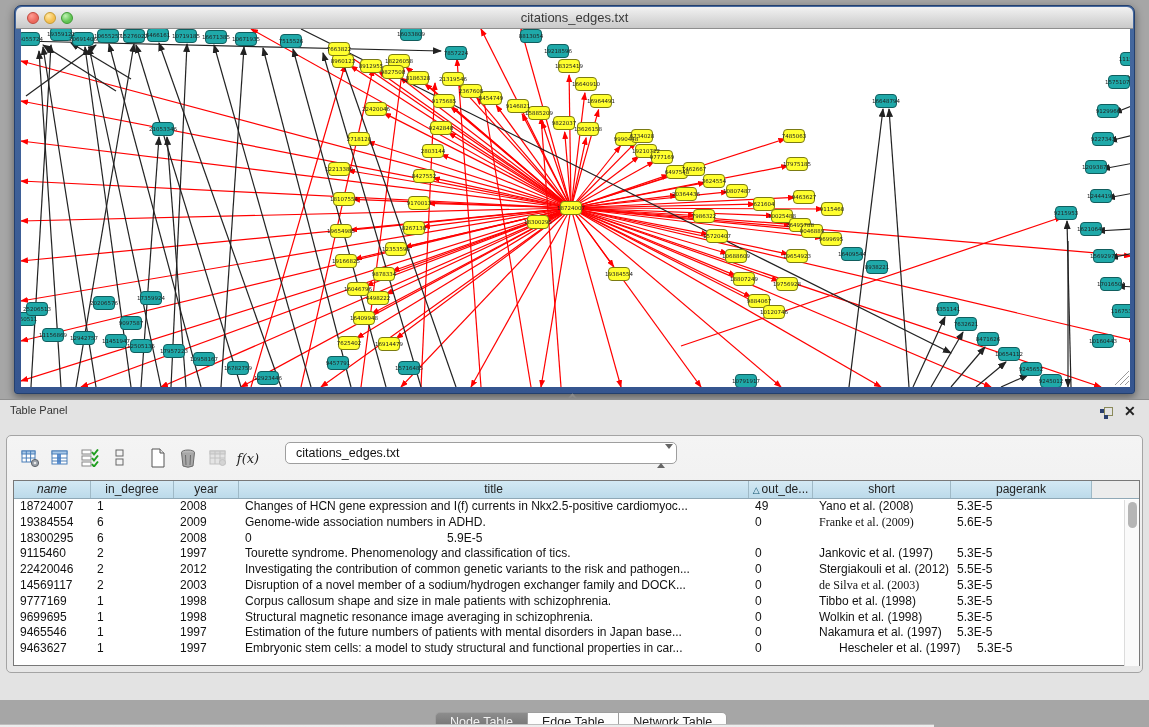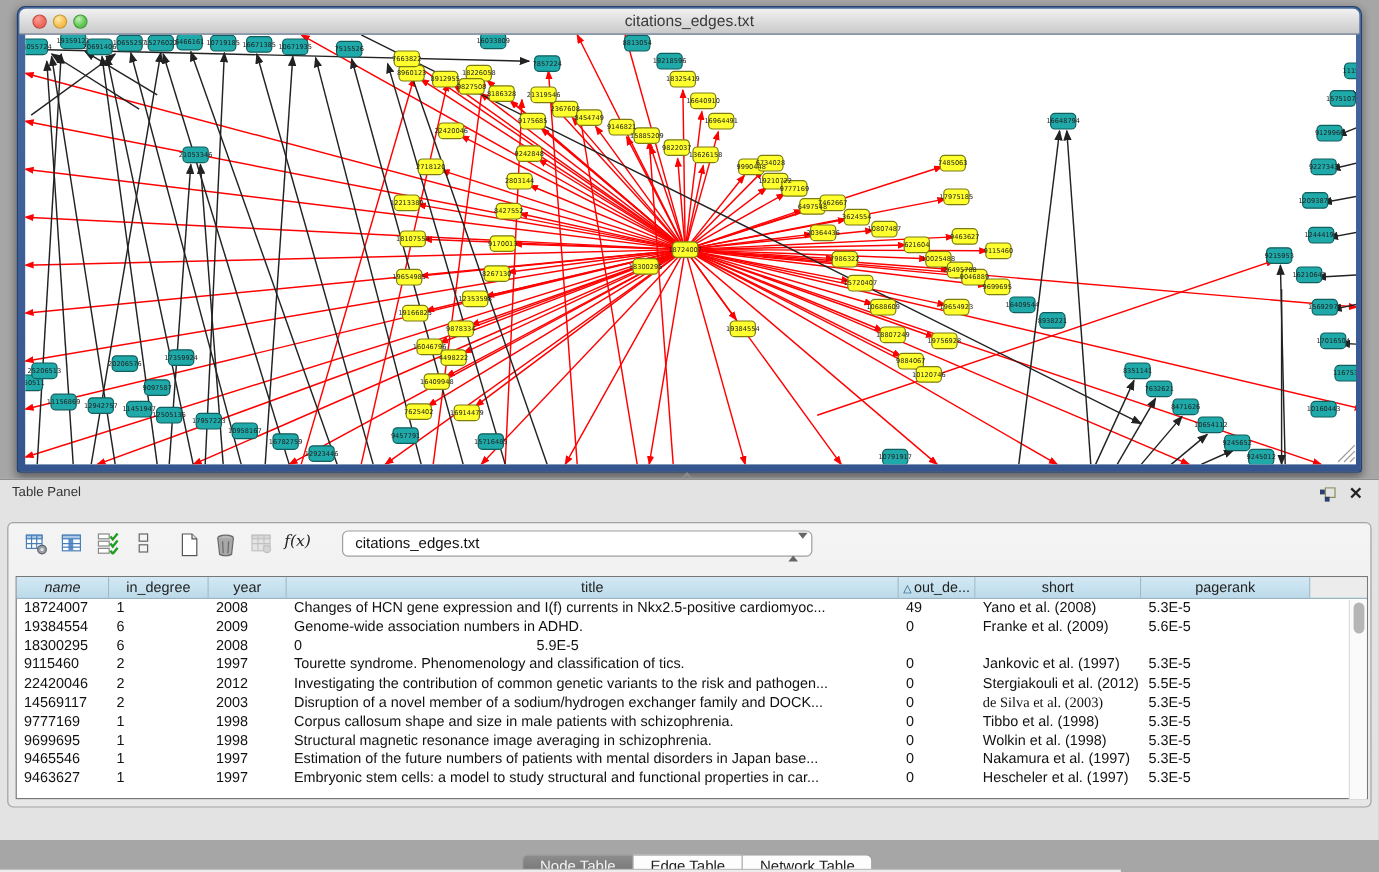--- a/index.html
+++ b/index.html
@@ -25,21 +25,21 @@
   
   .table-panel { position:absolute; left:0; top:399px; width:1149px; height:301px;
     background:#e3e3e3; border-top:1px solid #8f8f8f; }
   .panel-title { position:absolute; left:10px; top:4px; font-size:11px; color:#333; }
   .panel-float { position:absolute; left:1100px; top:6px; width:14px; height:13px; cursor:pointer; }
   .panel-close { position:absolute; left:1124px; top:3px; font-size:14px; font-weight:bold; color:#222; cursor:pointer; }
 
   .content-box { position:absolute; left:6px; top:35px; width:1137px; height:238px;
     background:linear-gradient(#f4f4f4,#e7e7e7); border:1px solid #a4a4a4; border-radius:5px; }
   .toolbar { position:absolute; left:8px; top:5px; height:34px; display:flex; align-items:center; }
-  .tool-btn { width:30px; height:28px; display:flex; align-items:flex-start; justify-content:center; cursor:pointer; }
+  .tool-btn { width:30px; height:28px; display:flex; align-items:center; justify-content:center; cursor:pointer; }
   .fx { font-family:"DejaVu Serif", serif; font-style:italic; font-size:13px; color:#222; }
   .combo { position:absolute; left:278px; top:6px; width:392px; height:22px; background:#fff;
     border:1px solid #9e9e9e; border-radius:5px; font-size:12.5px; color:#111; line-height:20px;
     padding-left:10px; cursor:pointer; }
   .combo .arrows { position:absolute; right:10px; top:3px; width:9px; }
   .combo .up, .combo .dn { width:0; height:0; border-left:4px solid transparent; border-right:4px solid transparent; margin:1px 0; }
   .combo .up { border-bottom:5px solid #666; }
   .combo .dn { border-top:5px solid #666; }
 
   .tbl-wrap { position:absolute; left:6px; top:44px; width:1127px; height:186px;
@@ -573,21 +573,21 @@
             <div class="td" style="width: 64px;">49</div>
             <div class="td" style="width: 138px;">Yano et al. (2008)</div>
             <div class="td" style="width: 141px;">5.3E-5</div>
           </div>
           <div class="tr">
             <div class="td" style="width: 77px;">19384554</div>
             <div class="td" style="width: 83px;">6</div>
             <div class="td" style="width: 65px;">2009</div>
             <div class="td" style="width: 510px;">Genome-wide association numbers in ADHD.</div>
             <div class="td" style="width: 64px;">0</div>
-            <div class="td" style="width: 138px;">Franke et al. (2009)</div>
+            <div class="td" style="width: 138px; font-family: Liberation Serif, serif;">Franke et al. (2009)</div>
             <div class="td" style="width: 141px;">5.6E-5</div>
           </div>
           <div class="tr">
             <div class="td" style="width: 77px;">18300295</div>
             <div class="td" style="width: 83px;">6</div>
             <div class="td" style="width: 65px;">2008</div>
             <div class="td" style="width: 64px;">0</div>
             <div class="td" style="width: 138px; margin-top: 46px;">Dudbridge et al. (2008)</div>
             <div class="td" style="width: 141px;">5.9E-5</div>
           </div>
@@ -644,21 +644,21 @@
             <div class="td" style="width: 64px;">0</div>
             <div class="td" style="width: 138px;">Nakamura et al. (1997)</div>
             <div class="td" style="width: 141px;">5.3E-5</div>
           </div>
           <div class="tr">
             <div class="td" style="width: 77px;">9463627</div>
             <div class="td" style="width: 83px;">1</div>
             <div class="td" style="width: 65px;">1997</div>
             <div class="td" style="width: 510px;">Embryonic stem cells: a model to study structural and functional properties in car...</div>
             <div class="td" style="width: 64px;">0</div>
-            <div class="td" style="width: 138px;">Hescheler et al. (1997)</div>
+            <div class="td" style="width: 138px; margin-left: 20px;">Hescheler et al. (1997)</div>
             <div class="td" style="width: 141px;">5.3E-5</div>
           </div>
         </div>
       <div class="vscroll" style="top:19px;">
         <div class="vthumb"></div>
       </div>
     </div>
 
     <div class="tabs">
       <span class="tab sel">Node Table</span>

